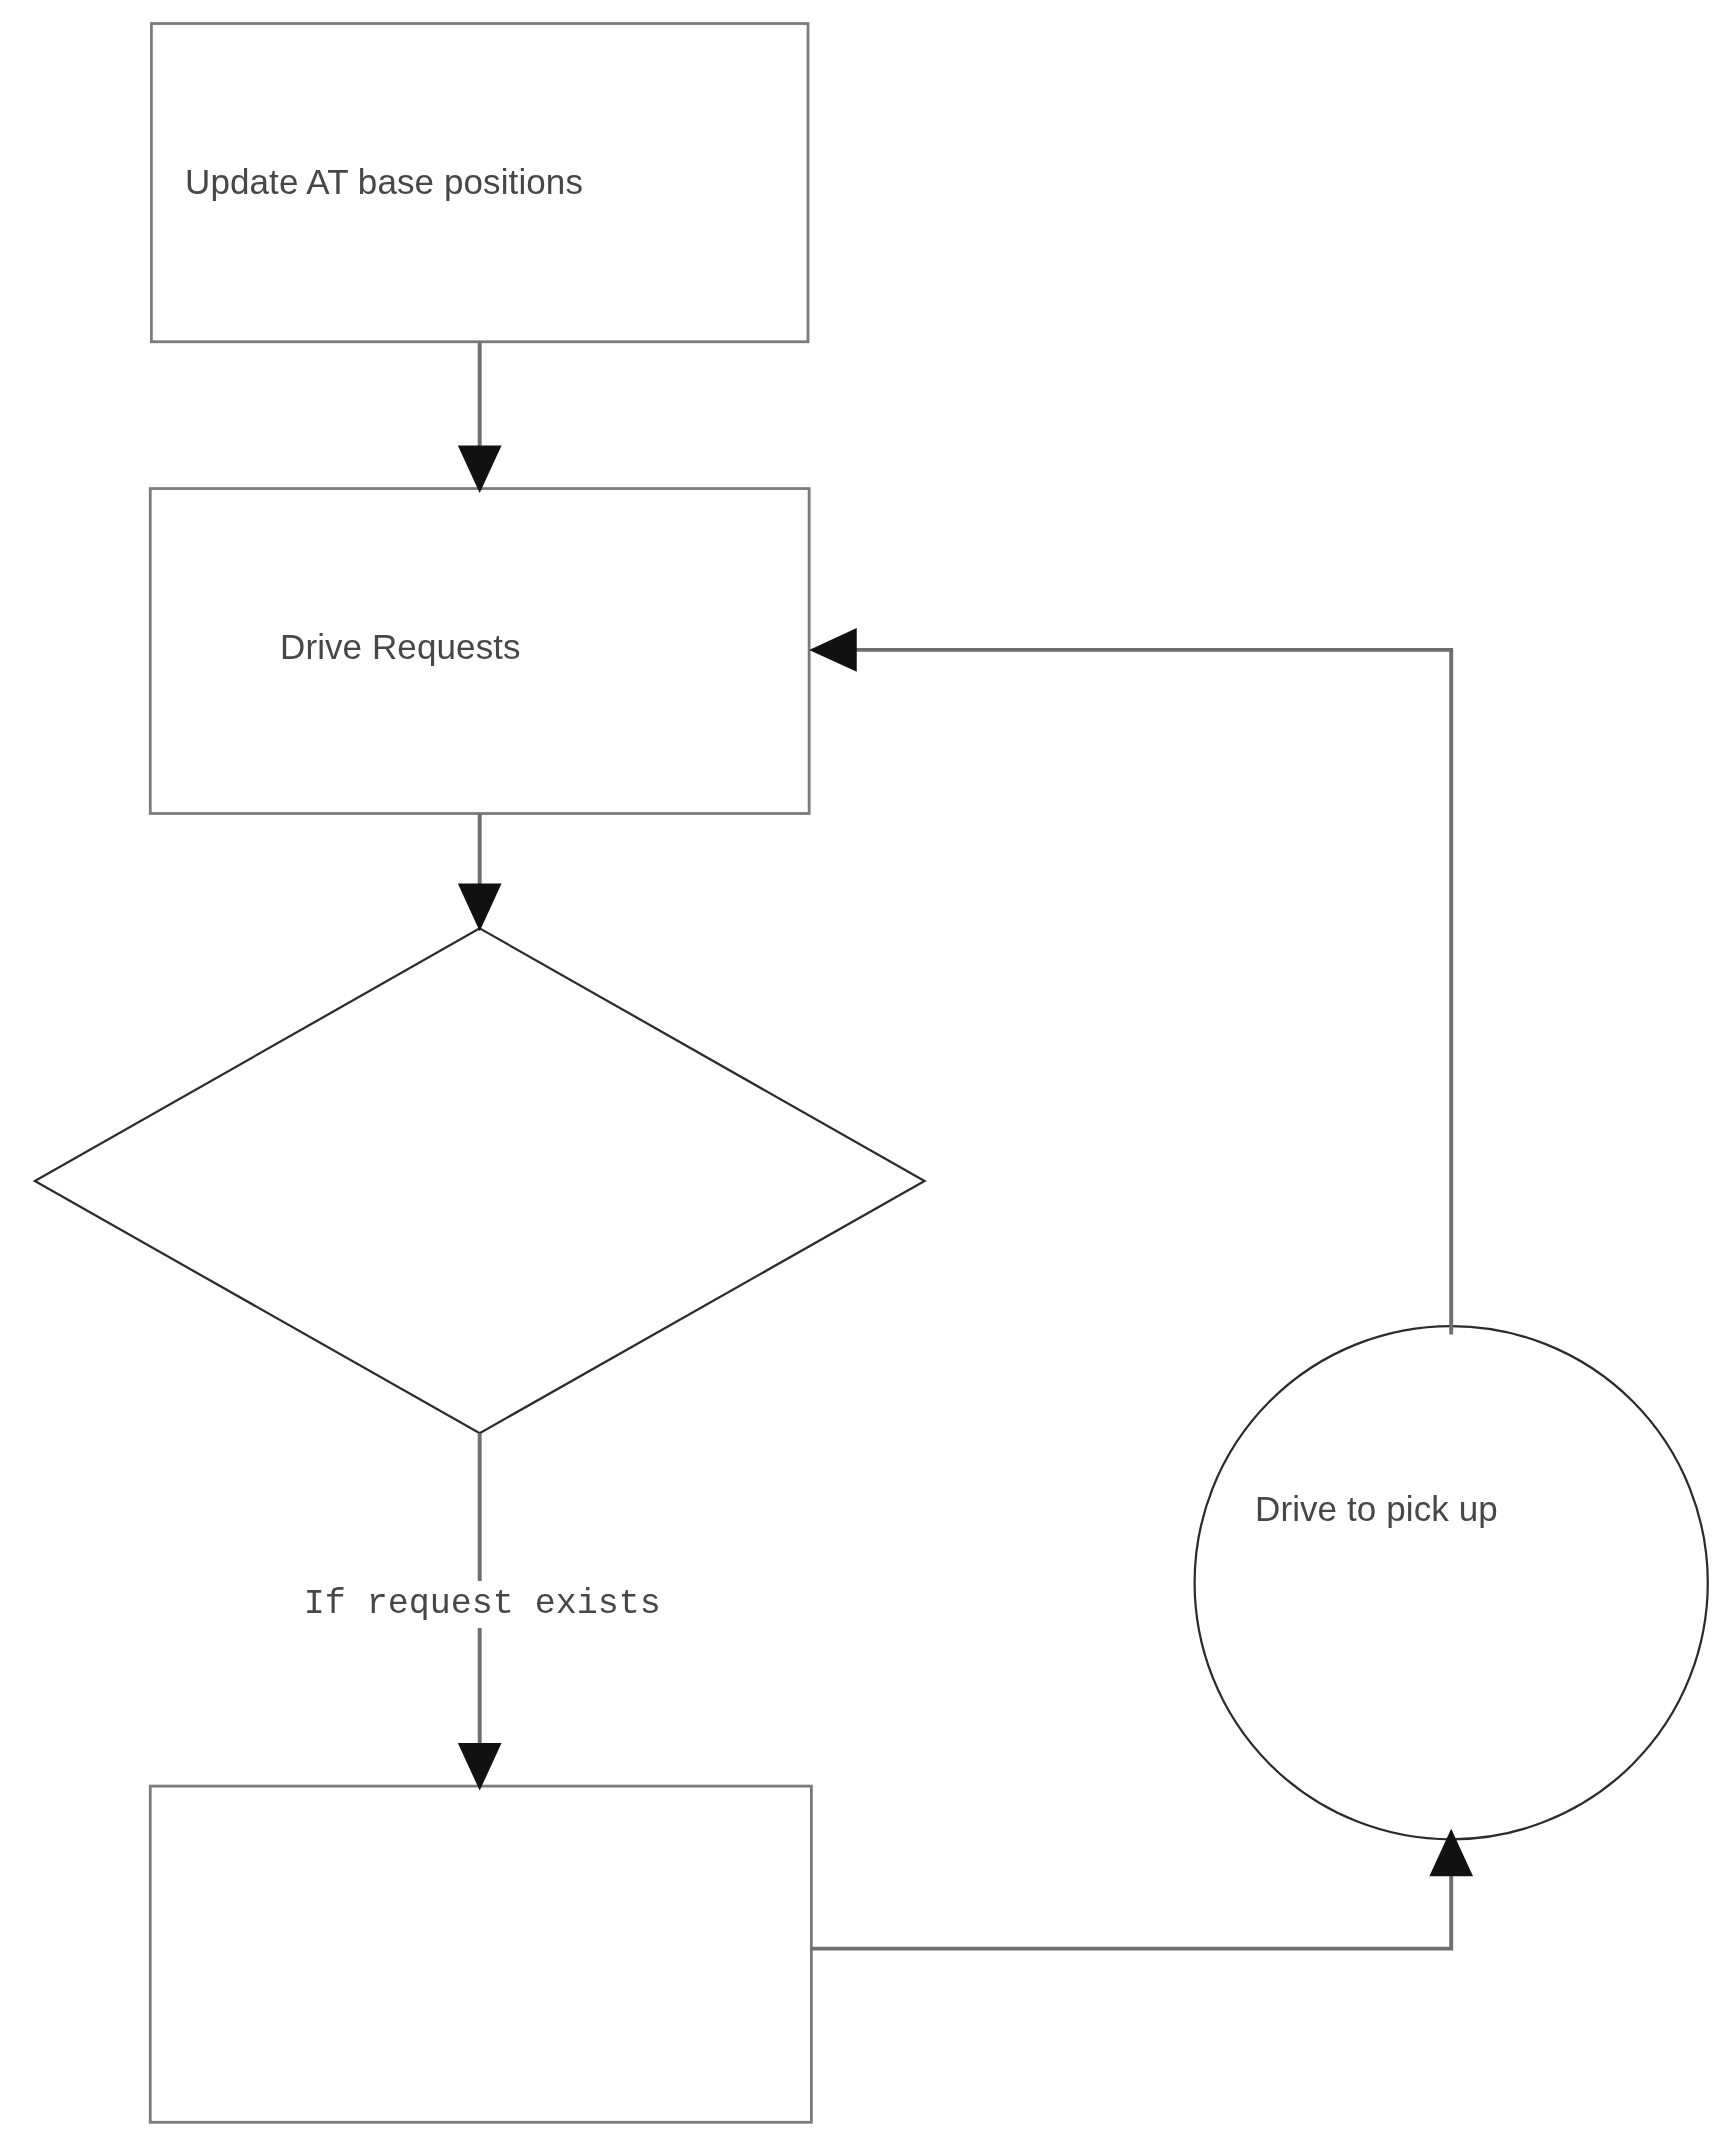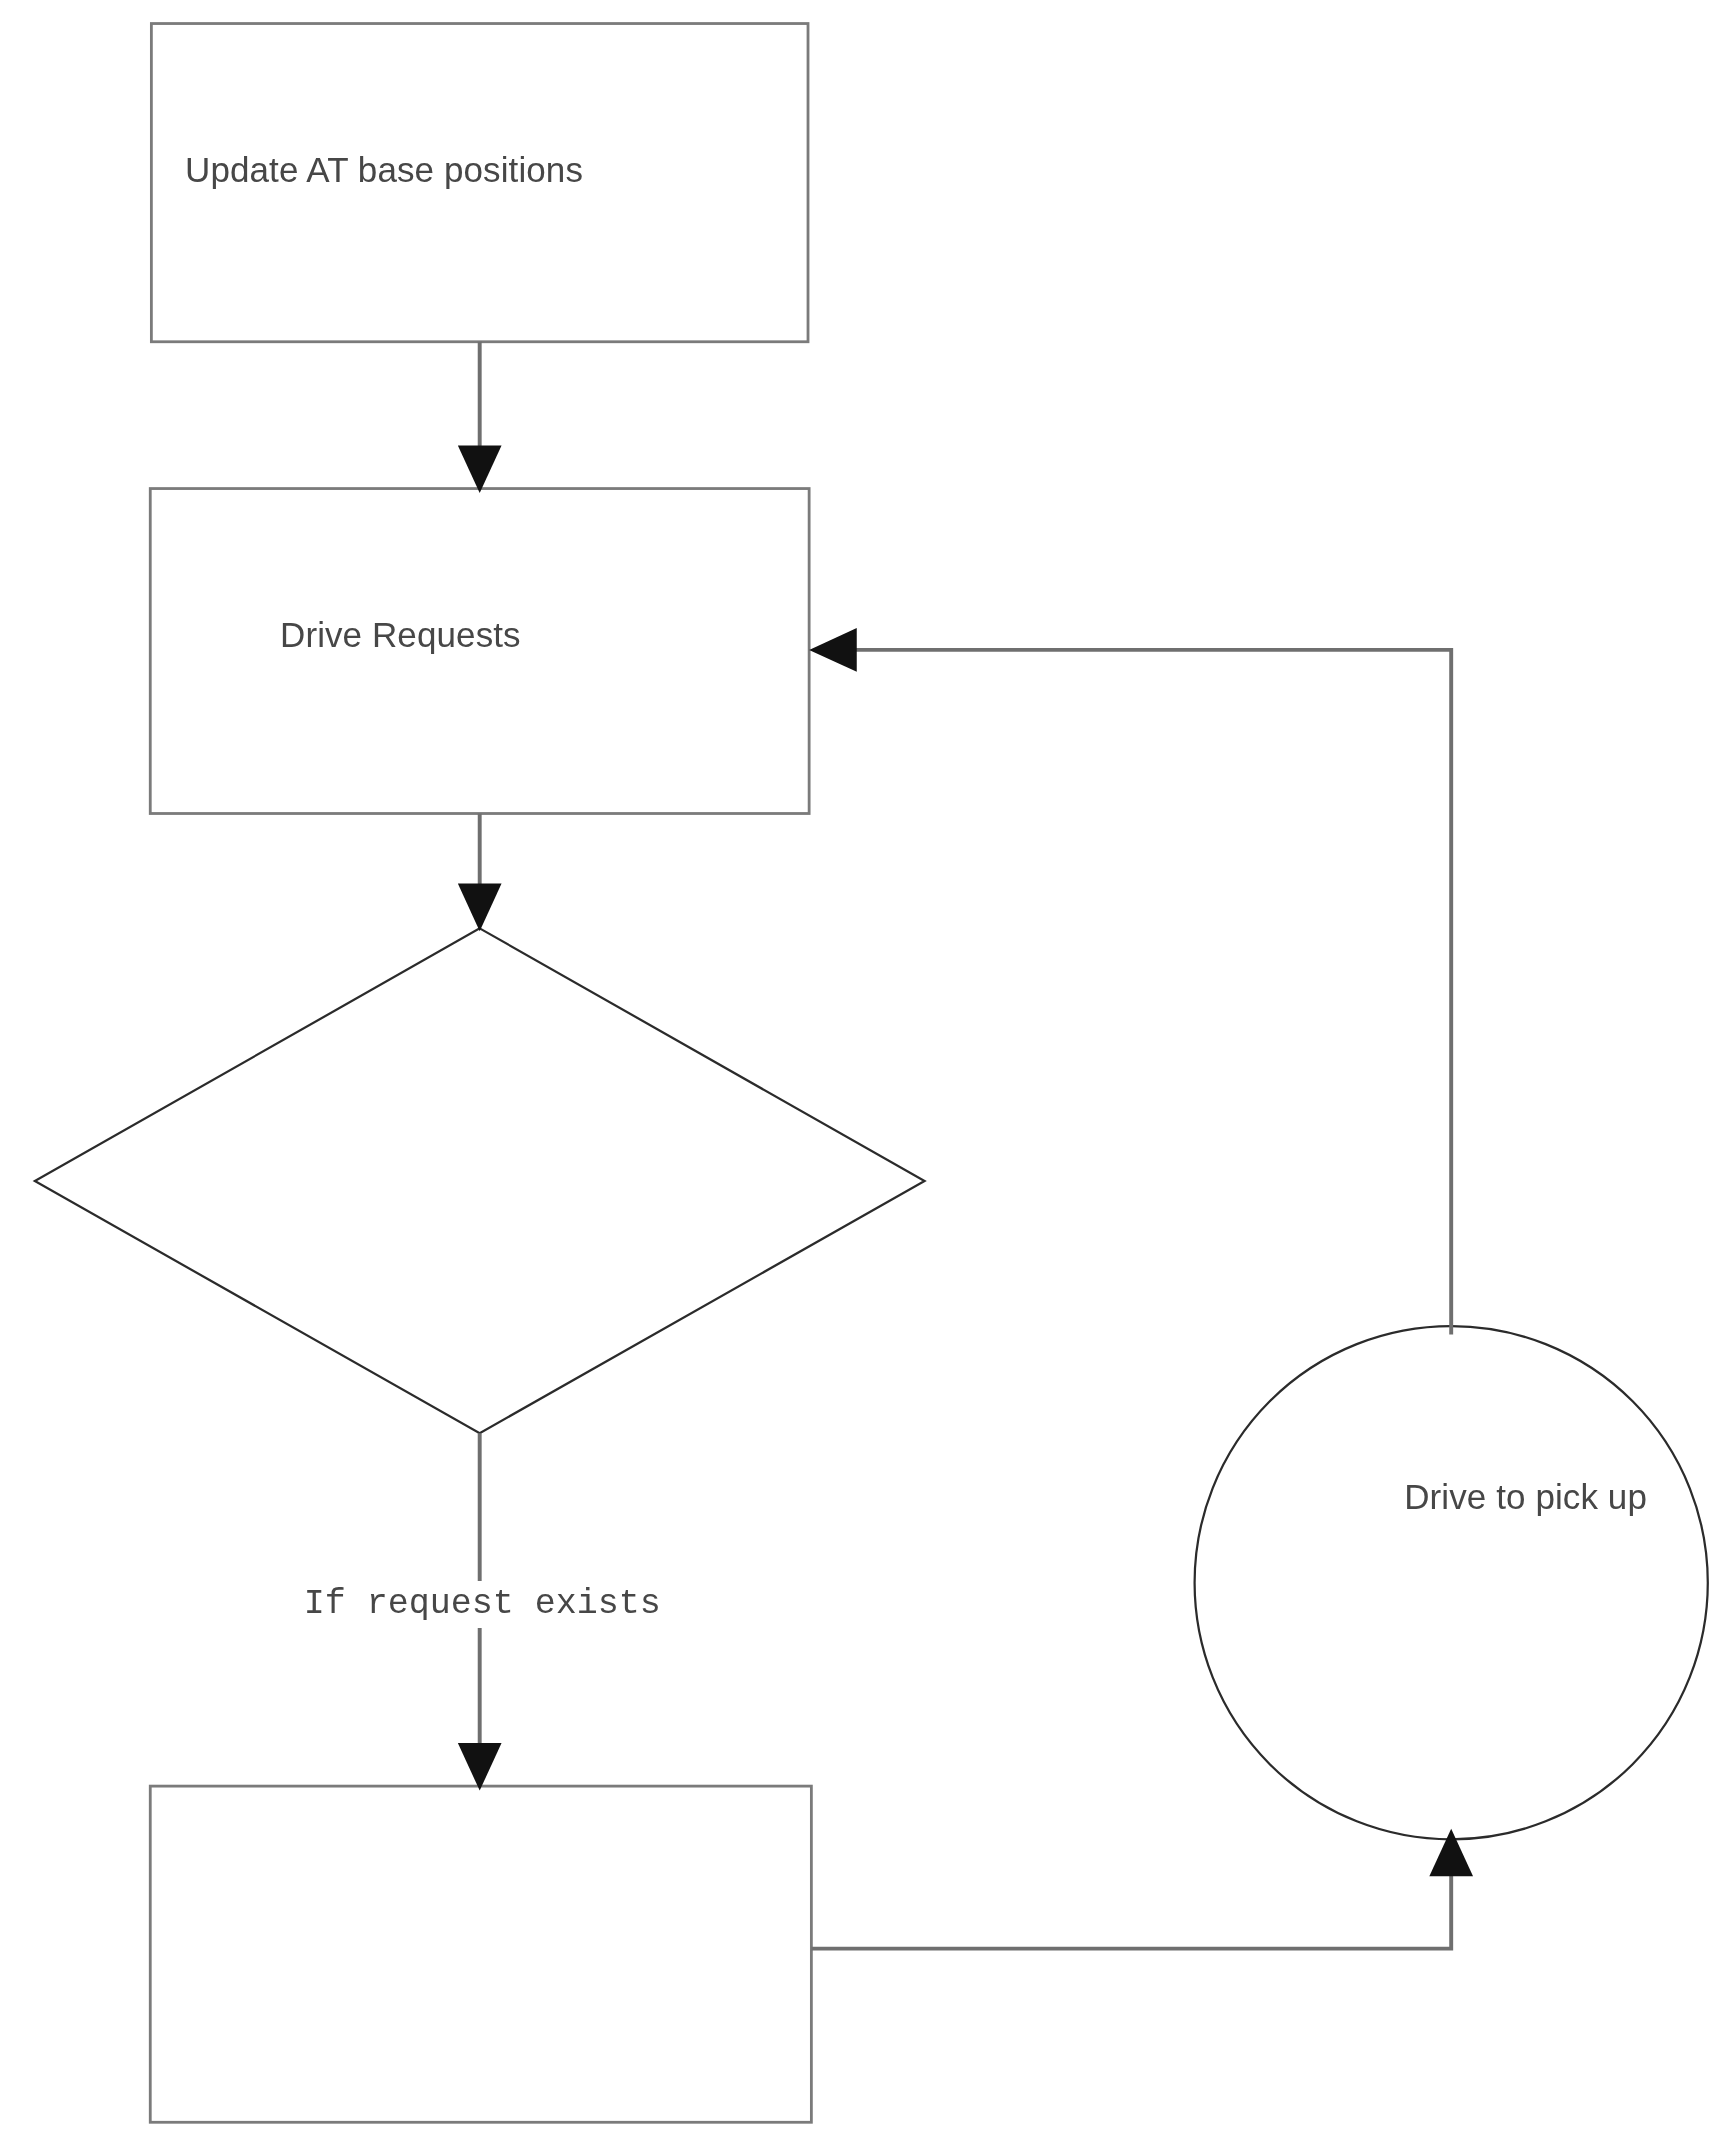--- a/index.html
+++ b/index.html
@@ -47,23 +47,24 @@
   }
   .node-label {
     position: absolute;
     color: #474747;
     font-family: "Liberation Sans", sans-serif;
     font-size: 35px;
     line-height: 1.32;
     letter-spacing: 0.1px;
     white-space: pre;
     pointer-events: none;
+    margin-top: 12px;
   }
   .node-label.centered {
-    text-align: right;
+    text-align: left;
     white-space: normal;
   }
   .edge-label {
     position: absolute;
     color: #474747;
     font-family: Liberation Mono, monospace;
     font-size: 35px;
     background: #ffffff;
     padding: 3.4px 7.8px;
     white-space: pre;

